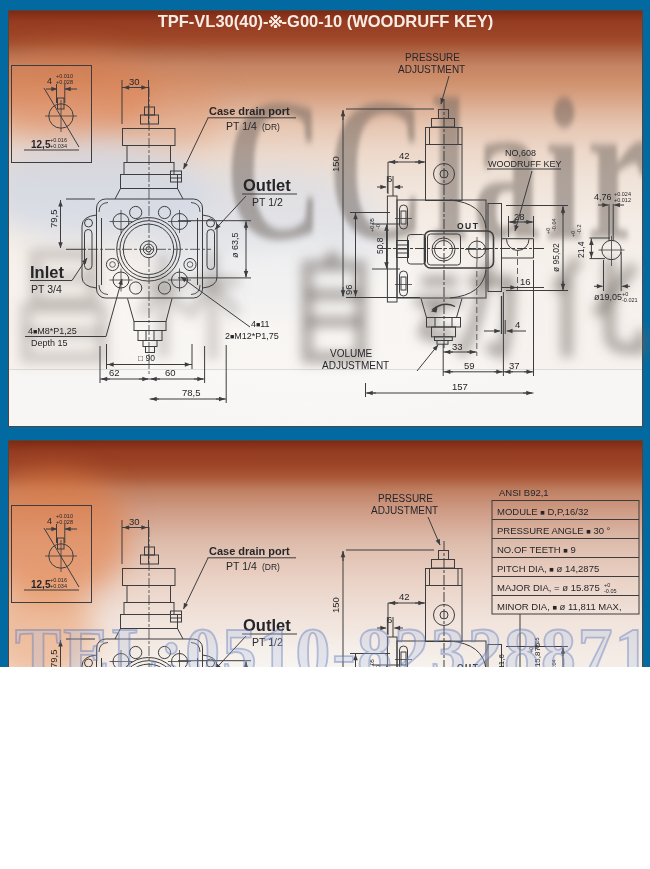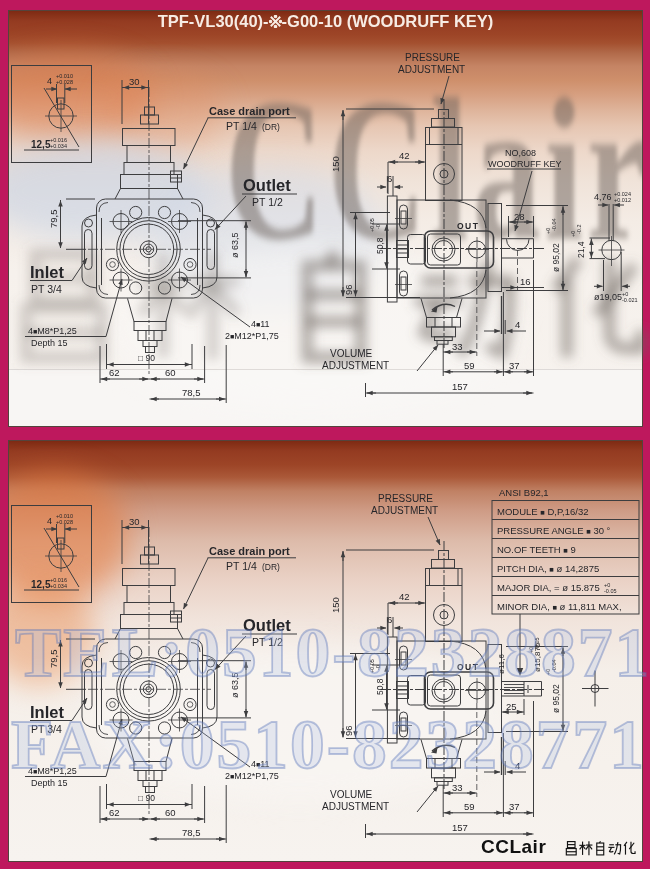--- a/index.html
+++ b/index.html
@@ -1,17 +1,17 @@
 <!DOCTYPE html>
 <html><head>
 <meta charset="utf-8">
 <style>
 html,body{margin:0;padding:0;}
 body{width:650px;height:869px;background:#ffffff;font-family:"Liberation Sans",sans-serif;}
-#page{position:relative;width:650px;height:869px;overflow:hidden;background:#be185d;}
+#page{position:relative;width:650px;height:667px;overflow:hidden;background:#0369a1;}
 .panel{position:absolute;left:8px;width:633px;border:1px solid #53443c;overflow:hidden;}
 #p1{top:10px;height:415px;}
 #p2{top:440px;height:420px;}
 .bg1{position:absolute;left:0;top:0;width:100%;height:100%;
  background:linear-gradient(180deg,#7e2a13 0px,#943b21 10px,#9d4527 24px,#a4502f 32px,#b16a4a 42px,#c58464 55px,#cf906c 70px,#d7a183 85px,#dfb59c 100px,#e6c6b2 115px,#edd8ca 140px,#f0e3d9 170px,#f4ece5 210px,#f6f1ec 260px,#f7f3ef 100%);}
 .bg2{position:absolute;left:0;top:0;width:100%;height:100%;
  background:linear-gradient(180deg,#7e2a13 0px,#943b21 10px,#9d4527 24px,#aa5838 36px,#c08164 50px,#cf9c86 70px,#ddbbaa 100px,#ead2c6 140px,#f1e4dc 180px,#f5efe9 230px,#f7f3ef 100%);}
 .blob{position:absolute;border-radius:50%;filter:blur(14px);}
 .title{position:absolute;left:0;top:0;width:100%;text-align:center;color:#f7ece4;font-weight:bold;font-size:16.5px;letter-spacing:0;padding-top:1px;}
 .wmgray{position:absolute;color:rgba(100,90,84,0.48);font-family:"Liberation Serif",serif;font-weight:bold;filter:blur(3.5px);white-space:nowrap;}

